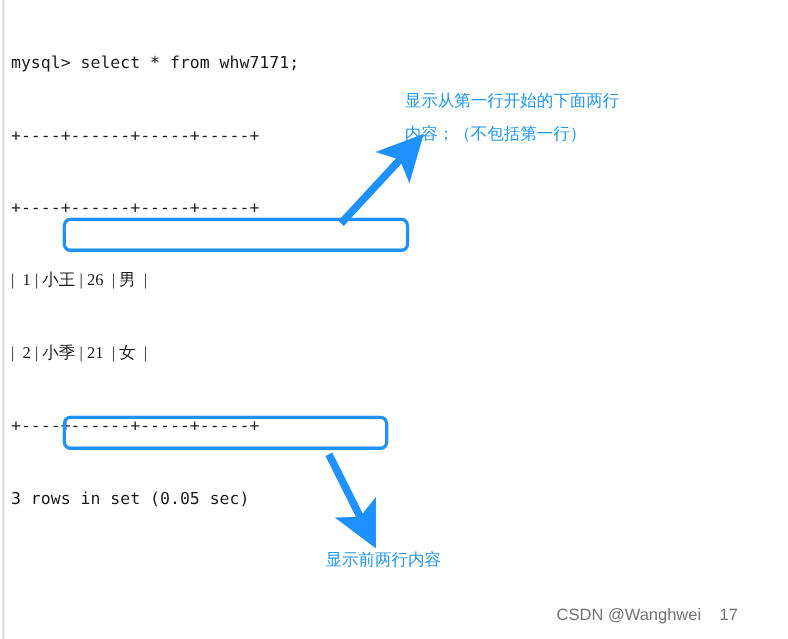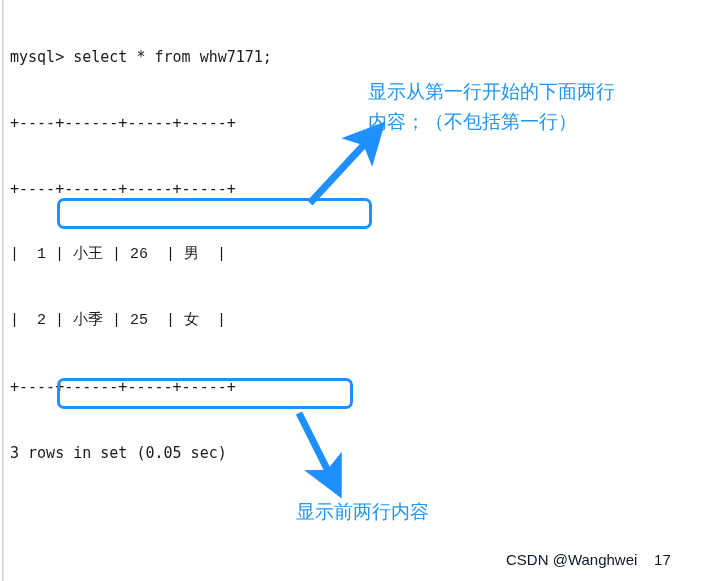--- a/index.html
+++ b/index.html
@@ -38,80 +38,80 @@
     color: #1a1a1a;
     white-space: pre;
   }
   .tline {
     white-space: pre;
     height: 22px;
     font-family: "DejaVu Sans Mono", monospace;
   }
 
   .cjk {
-    font-family: Liberation Mono, monospace;
+    font-family: Liberation Serif, serif;
   }
 
   
   .hlbox {
     position: absolute;
     border: 3px solid #1E90FF;
     border-radius: 7px;
     box-sizing: border-box;
     background: transparent;
     pointer-events: none;
   }
   #hlbox-1 { left: 57px;  top: 198px; width: 315px; height: 31px; }
   #hlbox-2 { left: 57px;  top: 378px; width: 296px; height: 31px; }
 
   
   .annot {
     position: absolute;
     color: #2196F3;
     font-family: "DejaVu Sans", sans-serif;
-    font-size: 19px;
+    font-size: 15px;
     line-height: 30px;
     white-space: pre;
   }
   #annot-1 { left: 368px; top: 76px; }
-  #annot-2 { left: 296px; top: 496px; }
+  #annot-2 { left: 296px; top: 496px; font-family: Liberation Mono, monospace; }
 
   
   .arrow-svg {
     position: absolute;
     pointer-events: none;
     overflow: visible;
   }
   #arrow-1 { left: 300px; top: 125px; width: 90px; height: 85px; }
   #arrow-2 { left: 290px; top: 405px; width: 80px; height: 95px; }
 
   
   #watermark {
     position: absolute;
     left: 506px;
     top: 551px;
-    color: #0f172a;
+    color: #737373;
     font-family: "Liberation Sans", sans-serif;
     font-size: 15px;
     white-space: pre;
   }
 </style>
 </head>
 <body>
 
 <div id="page">
 
   <div id="left-rule"></div>
 
   <div id="terminal">
     <div class="tline">mysql&gt; select * from whw7171;</div>
     <div class="tline">+----+------+-----+-----+</div>
     <div class="tline">+----+------+-----+-----+</div>
     <div class="tline cjk">|  1 | 小王 | 26  | 男  |</div>
-    <div class="tline cjk">|  2 | 小季 | 25  | 女  |</div>
+    <div class="tline cjk">|  2 | 小季 | 21  | 女  |</div>
     <div class="tline">+----+------+-----+-----+</div>
     <div class="tline">3 rows in set (0.05 sec)</div>
     
     
     
     
     
     
     
     

